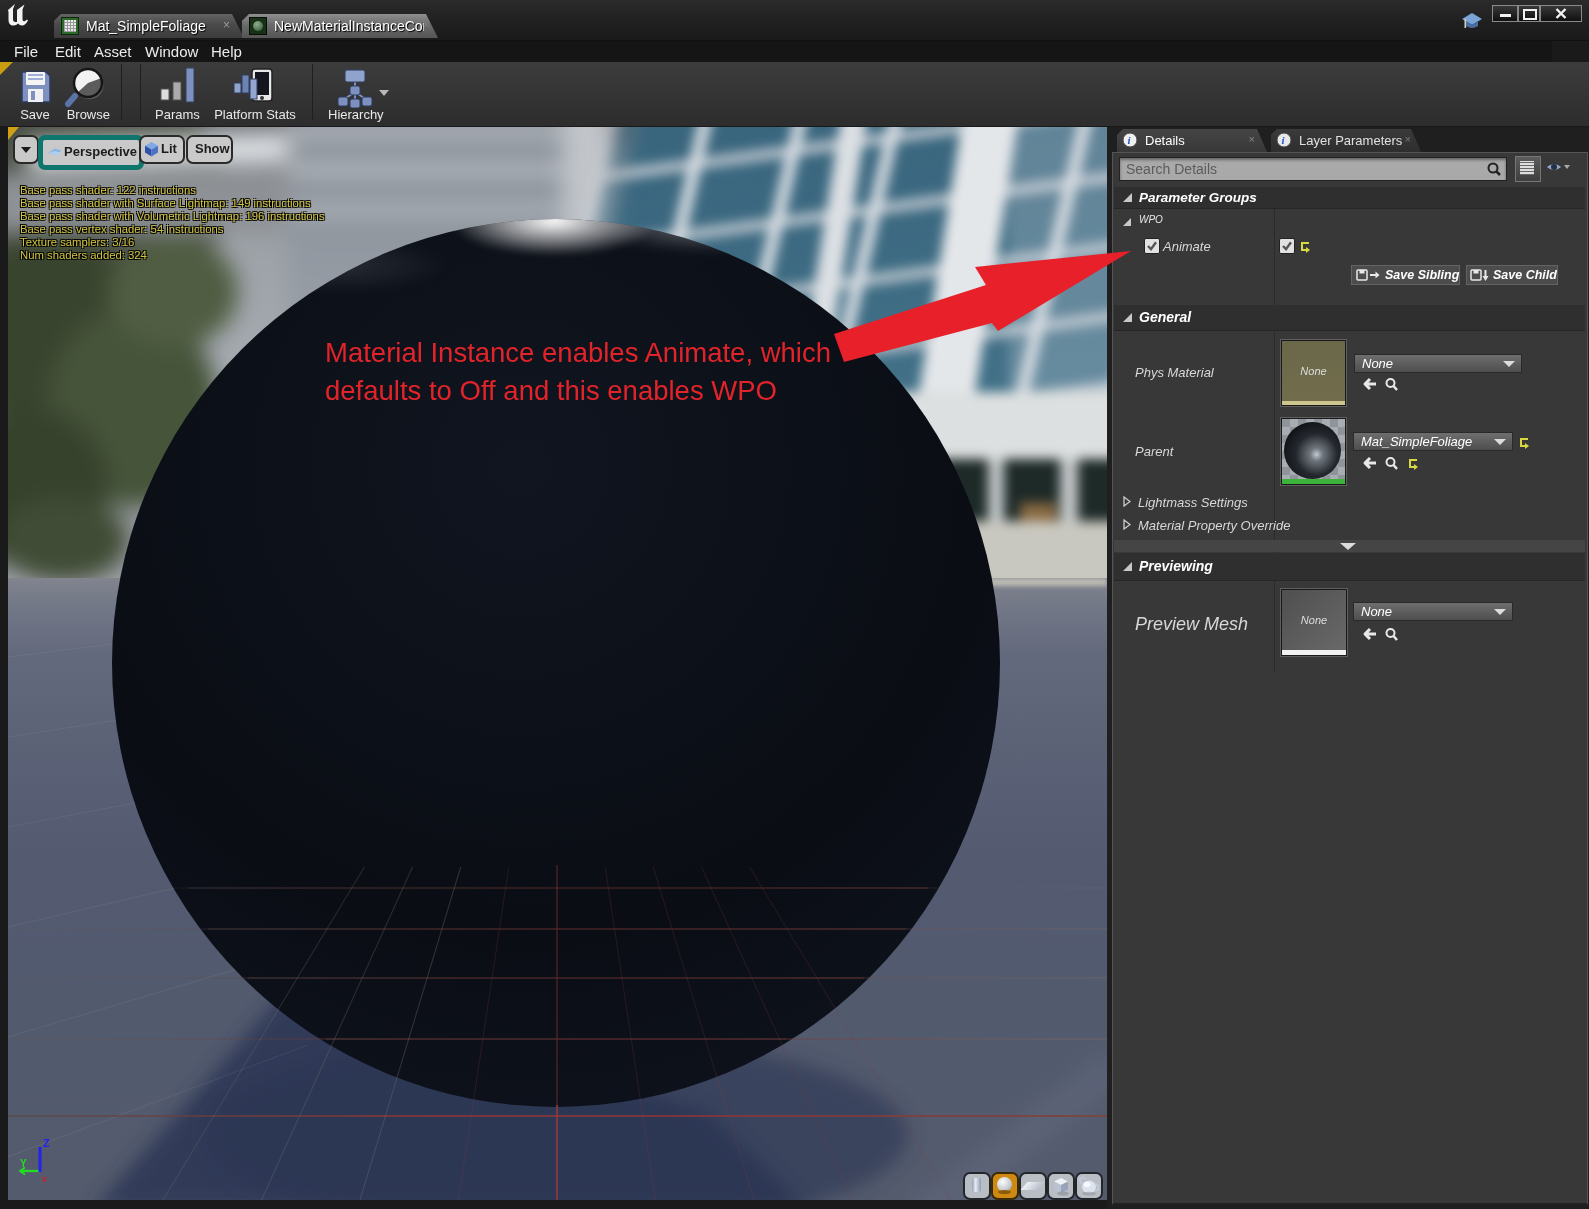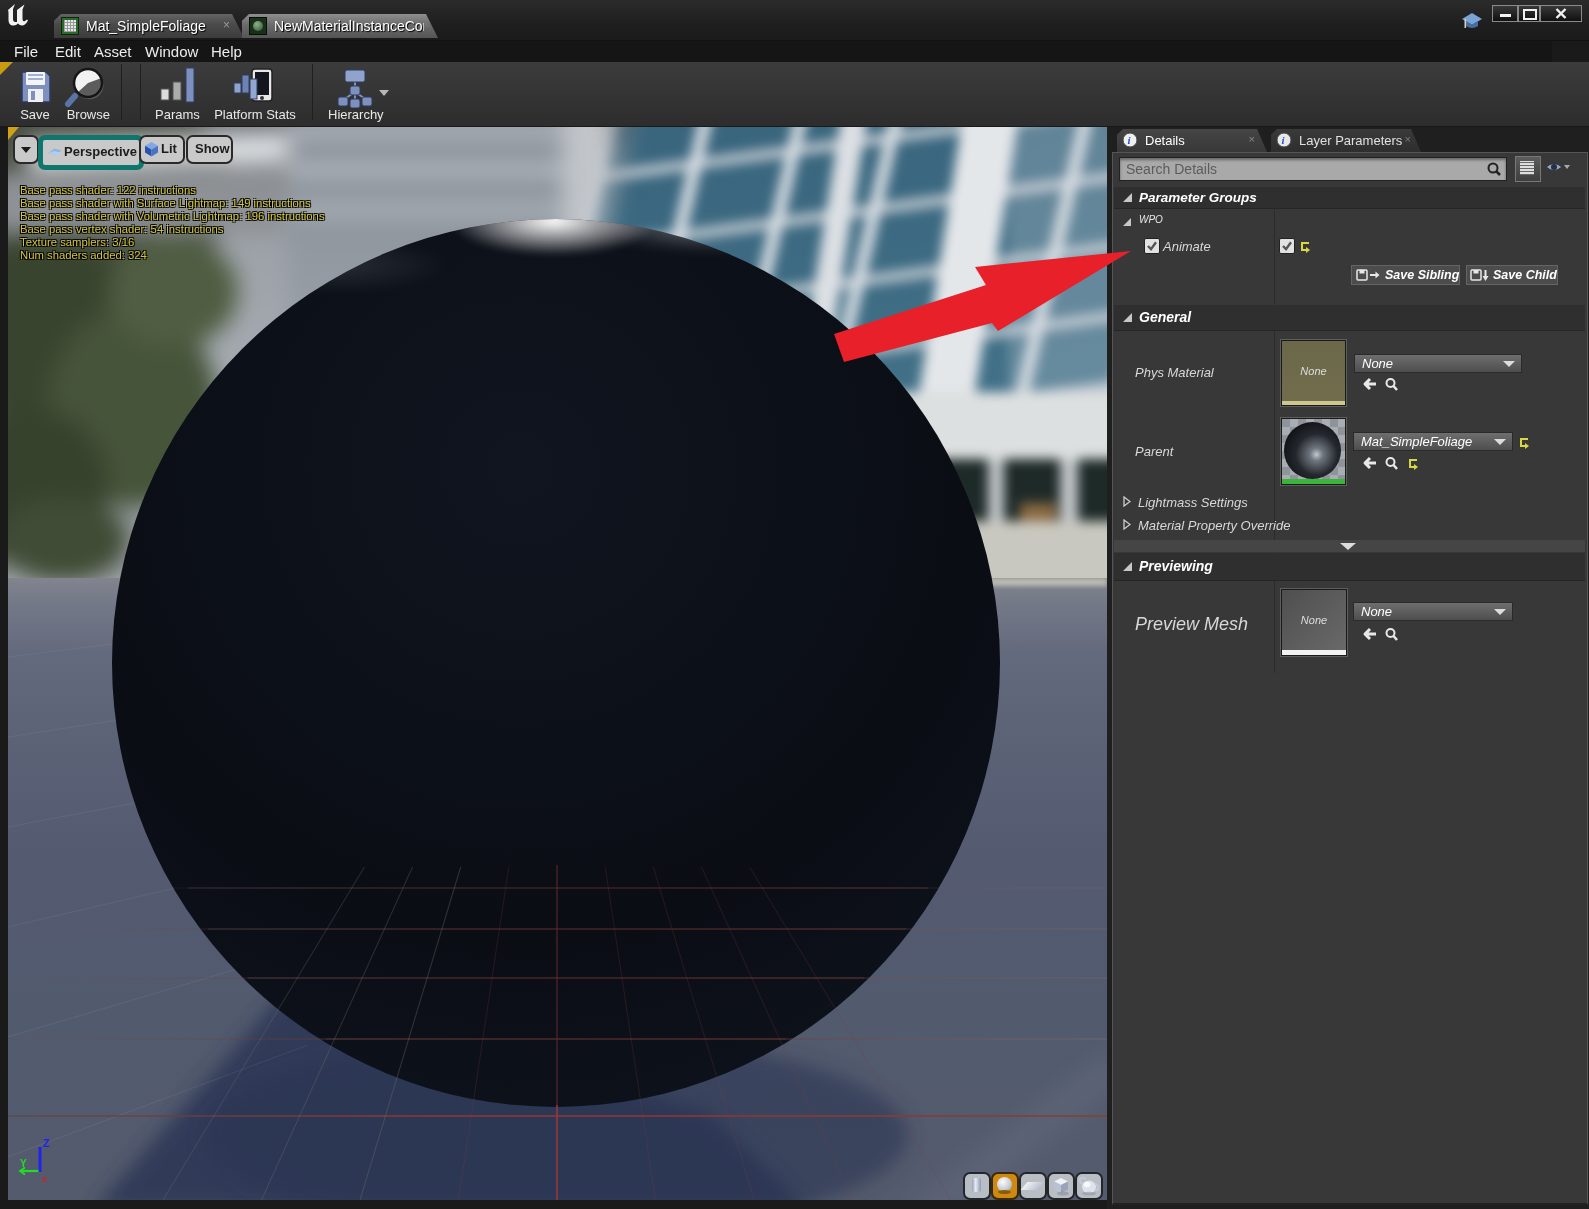--- a/index.html
+++ b/index.html
@@ -259,20 +259,21 @@
           <polygon points="14,4.8 7.5,8.6 7.5,15.4 14,11.6" fill="#4a73c4"></polygon>
         </svg>
       <span class="abs" style="left:20px;top:4px;">Lit</span>
     </div>
     <div class="abs" style="left:173px;top:0;width:43px;height:25px;background:#c9c9c9;border:2px solid #2a2a2a;border-radius:7px;color:#1c1c1c;font-size:13px;font-weight:bold;">
       <span class="abs" style="left:7px;top:4px;">Show</span>
     </div>
   </div>
   <div class="abs" style="left:0;top:0;width:0;height:0;border-top:13px solid #d2a014;border-right:11px solid transparent;"></div>
 
+  <div class="abs" style="left:317px;top:207px;color:#e2242a;font-size:27.5px;line-height:38px;">Material Instance enables Animate, which<br>defaults to Off and this enables WPO</div>
 
   <svg class="abs" style="left:4px;top:1012px" width="52" height="48" viewBox="0 0 52 48">
     <line x1="28" y1="32" x2="9" y2="32" stroke="#22dd22" stroke-width="2.2"></line>
     <path d="M13 28.5 L8 32 L13 35.5" fill="none" stroke="#22dd22" stroke-width="1.8"></path>
     <text x="8" y="28" fill="#22dd22" font-size="10" font-weight="bold">Y</text>
     <line x1="28" y1="33" x2="28" y2="8" stroke="#2222ee" stroke-width="3"></line>
     <text x="31" y="8" fill="#2222ee" font-size="11" font-weight="bold">Z</text>
     <text x="30" y="43" fill="#cc2222" font-size="9" font-weight="bold">x</text>
   </svg>
 

